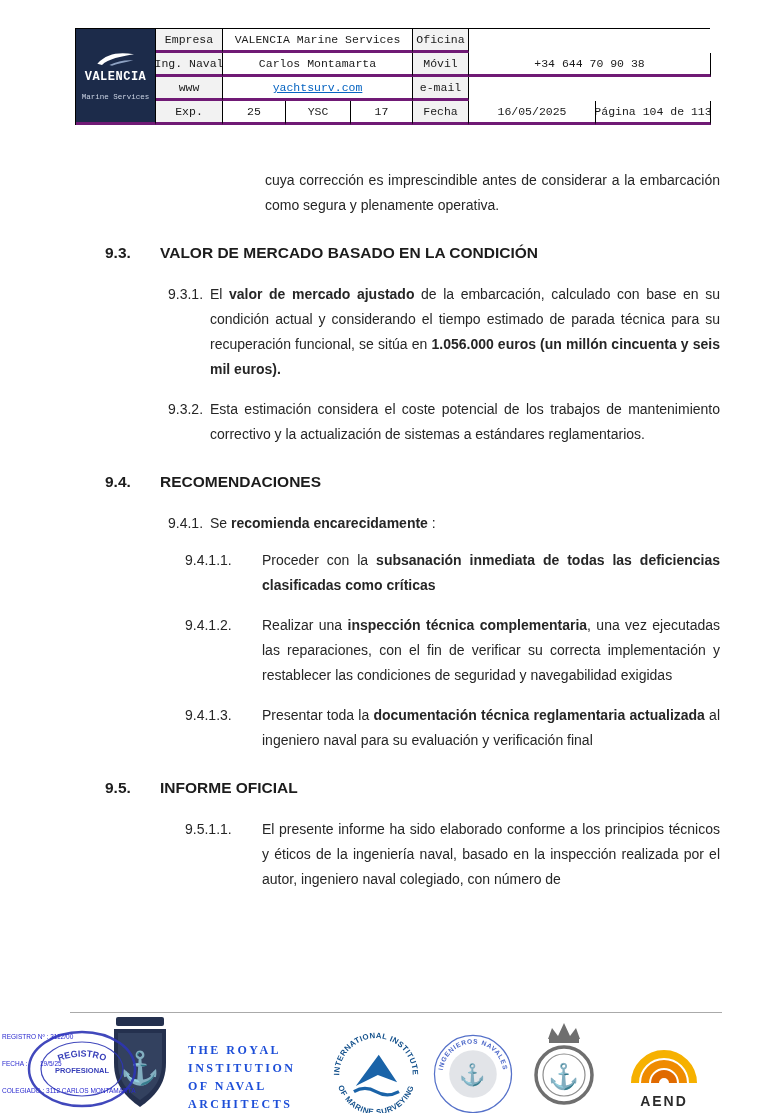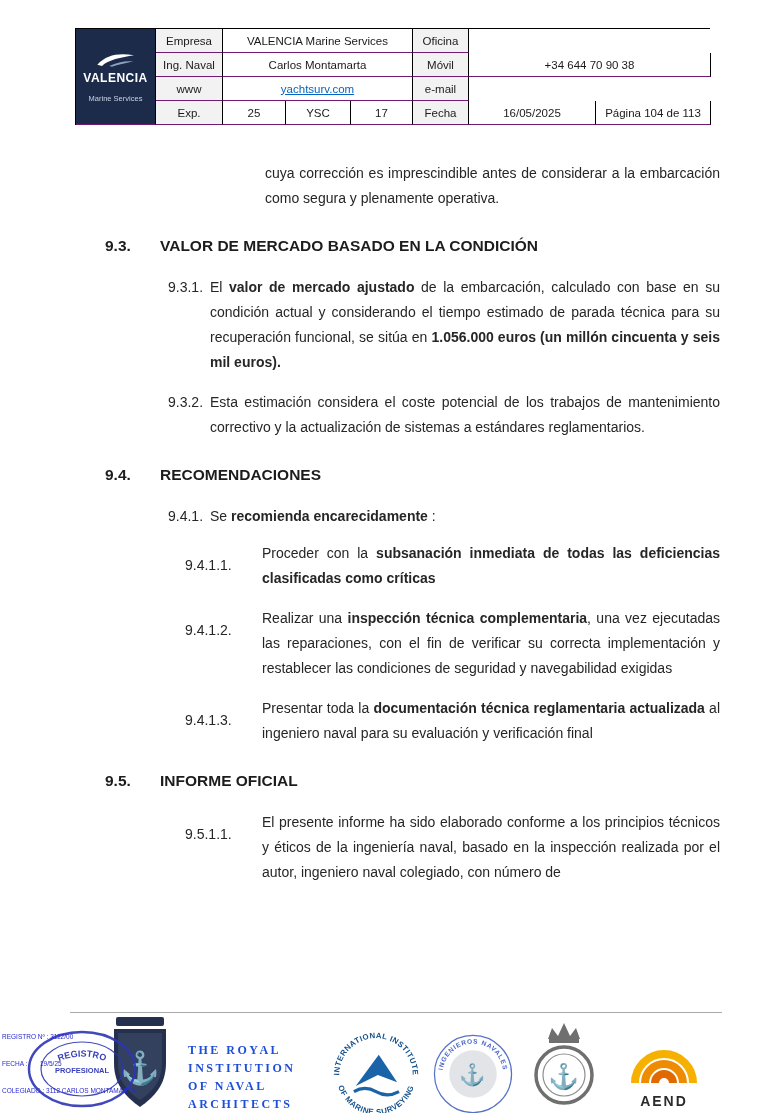--- a/index.html
+++ b/index.html
@@ -13,50 +13,50 @@
   
   .header-table {
     position:absolute; top:28px; left:75px; width:635px;
     display:grid;
     grid-template-columns:80px 67px 63px 65px 62px 56px 127px 115px;
     grid-auto-rows:24px;
     border-top:1px solid #000; border-left:1px solid #000;
     font-size:11.5px; color:#1a1a1a;
   }
   .hc {
-    border-right:1px solid #000; border-bottom:1px solid #701a75;
+    border-right:1px solid #000; border-bottom:3px solid #701a75;
     display:flex; align-items:center; justify-content:center;
-    text-align:center; padding:0 2px; white-space:nowrap; overflow:hidden;
+    text-align:center; padding:0 2px; white-space:nowrap; overflow:hidden;font-family:Liberation Mono, monospace;
   }
   .lab { background:#f2f2f2; }
   .r1{grid-row:1} .r2{grid-row:2} .r3{grid-row:3} .r4{grid-row:4}
   .c2{grid-column:2} .c3{grid-column:3} .c4{grid-column:4} .c5{grid-column:5}
   .c6{grid-column:6} .c7{grid-column:7} .c8{grid-column:8}
   .cval{grid-column:3/6} .cv2{grid-column:7/9}
   .logo-cell {
     grid-row:1/5; grid-column:1; background:#1c2b4a;
     display:flex; flex-direction:column; align-items:center; justify-content:center; gap:2px;
   }
   .logo-brand { color:#fff; font-weight:bold; font-size:12px; letter-spacing:.5px; }
   .logo-tag { color:#c9d2e2; font-size:7.5px;margin-top:7px; }
   a.doclink { color:#0563c1; text-decoration:underline; }
 
   
-  .content { position:absolute; top:125px; left:0; right:0; }
+  .content { position:absolute; top:132px; left:0; right:0; }
   .carryover { margin:36px 48px 0 265px; font-size:14px; line-height:25px; text-align:justify; }
   .h2 {
     display:flex; margin:24px 48px 18px 105px;
     font-size:15.5px; font-weight:bold; color:#1c1c1c; line-height:22px;
   }
   .h2 .h2num { width:55px; flex:none; }
   .item { display:flex; margin:0 48px 15px 168px; font-size:14px; line-height:25px; }
   .item .num { width:42px; flex:none; }
   .item .txt { flex:1; text-align:justify; }
   .item.l4 { margin-left:185px; }
-  .item.l4 .num { width:77px;margin-top:12px; }
+  .item.l4 .num { width:77px; }
   .item.tight { margin-bottom:12px; }
   .b { font-weight:bold; }
 
   
   .footer-divider { position:absolute; top:1012px; left:70px; width:652px; border-top:1px solid #aaaaaa; }
   .footer { position:absolute; top:1013px; left:0; width:768px; height:100px; }
   .abs { position:absolute; }
   .stamp-lines { position:absolute; left:2px; bottom:0px; font-size:6.5px; line-height:9px; color:#2929cf; white-space:pre; }
   .rina-text {
     position:absolute; left:188px; top:28px;

